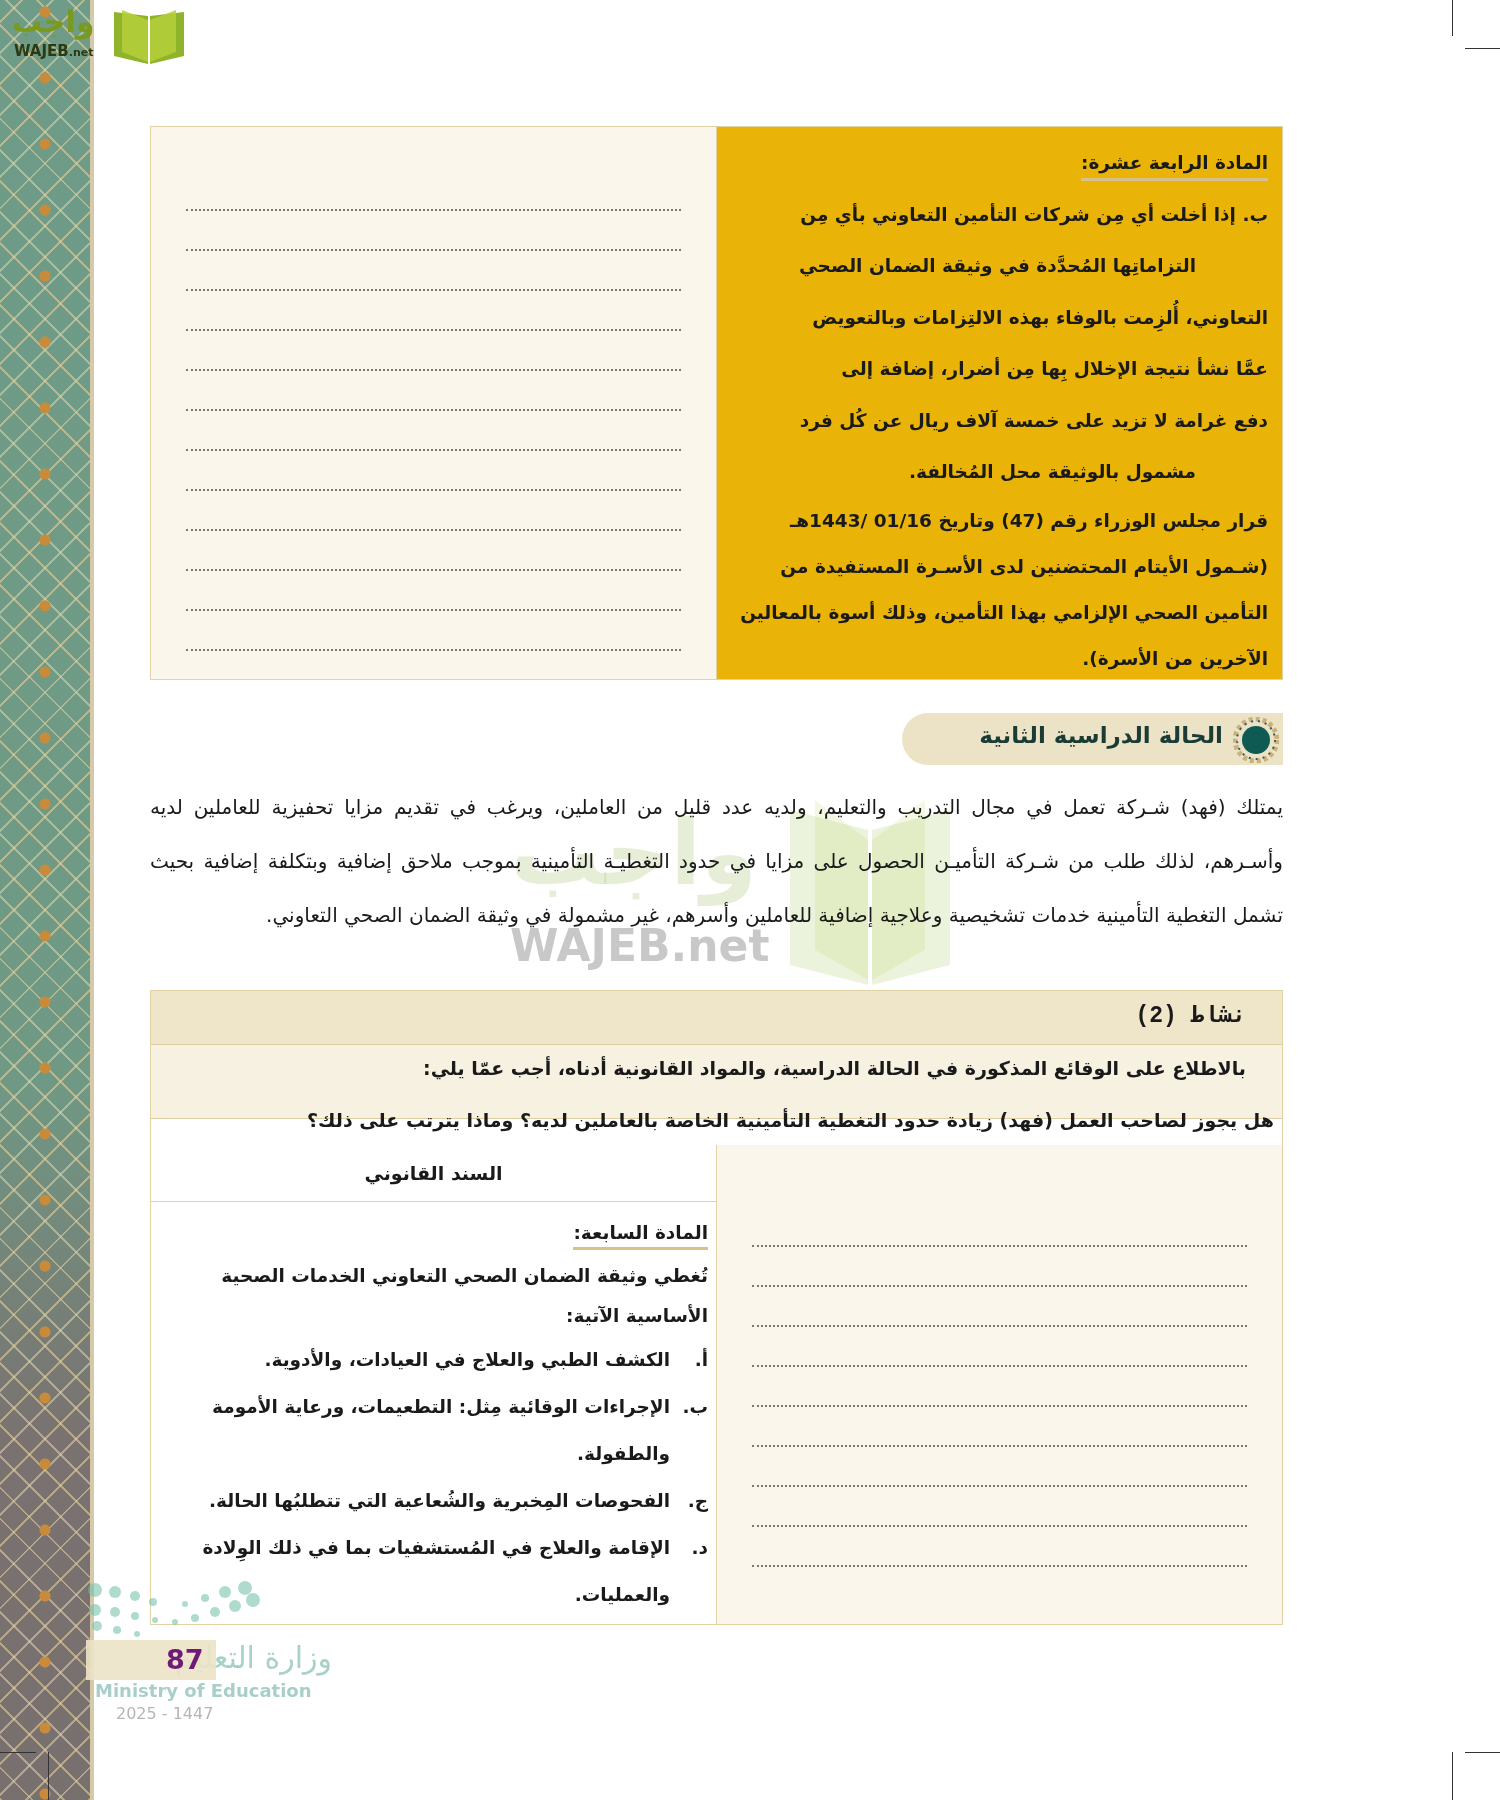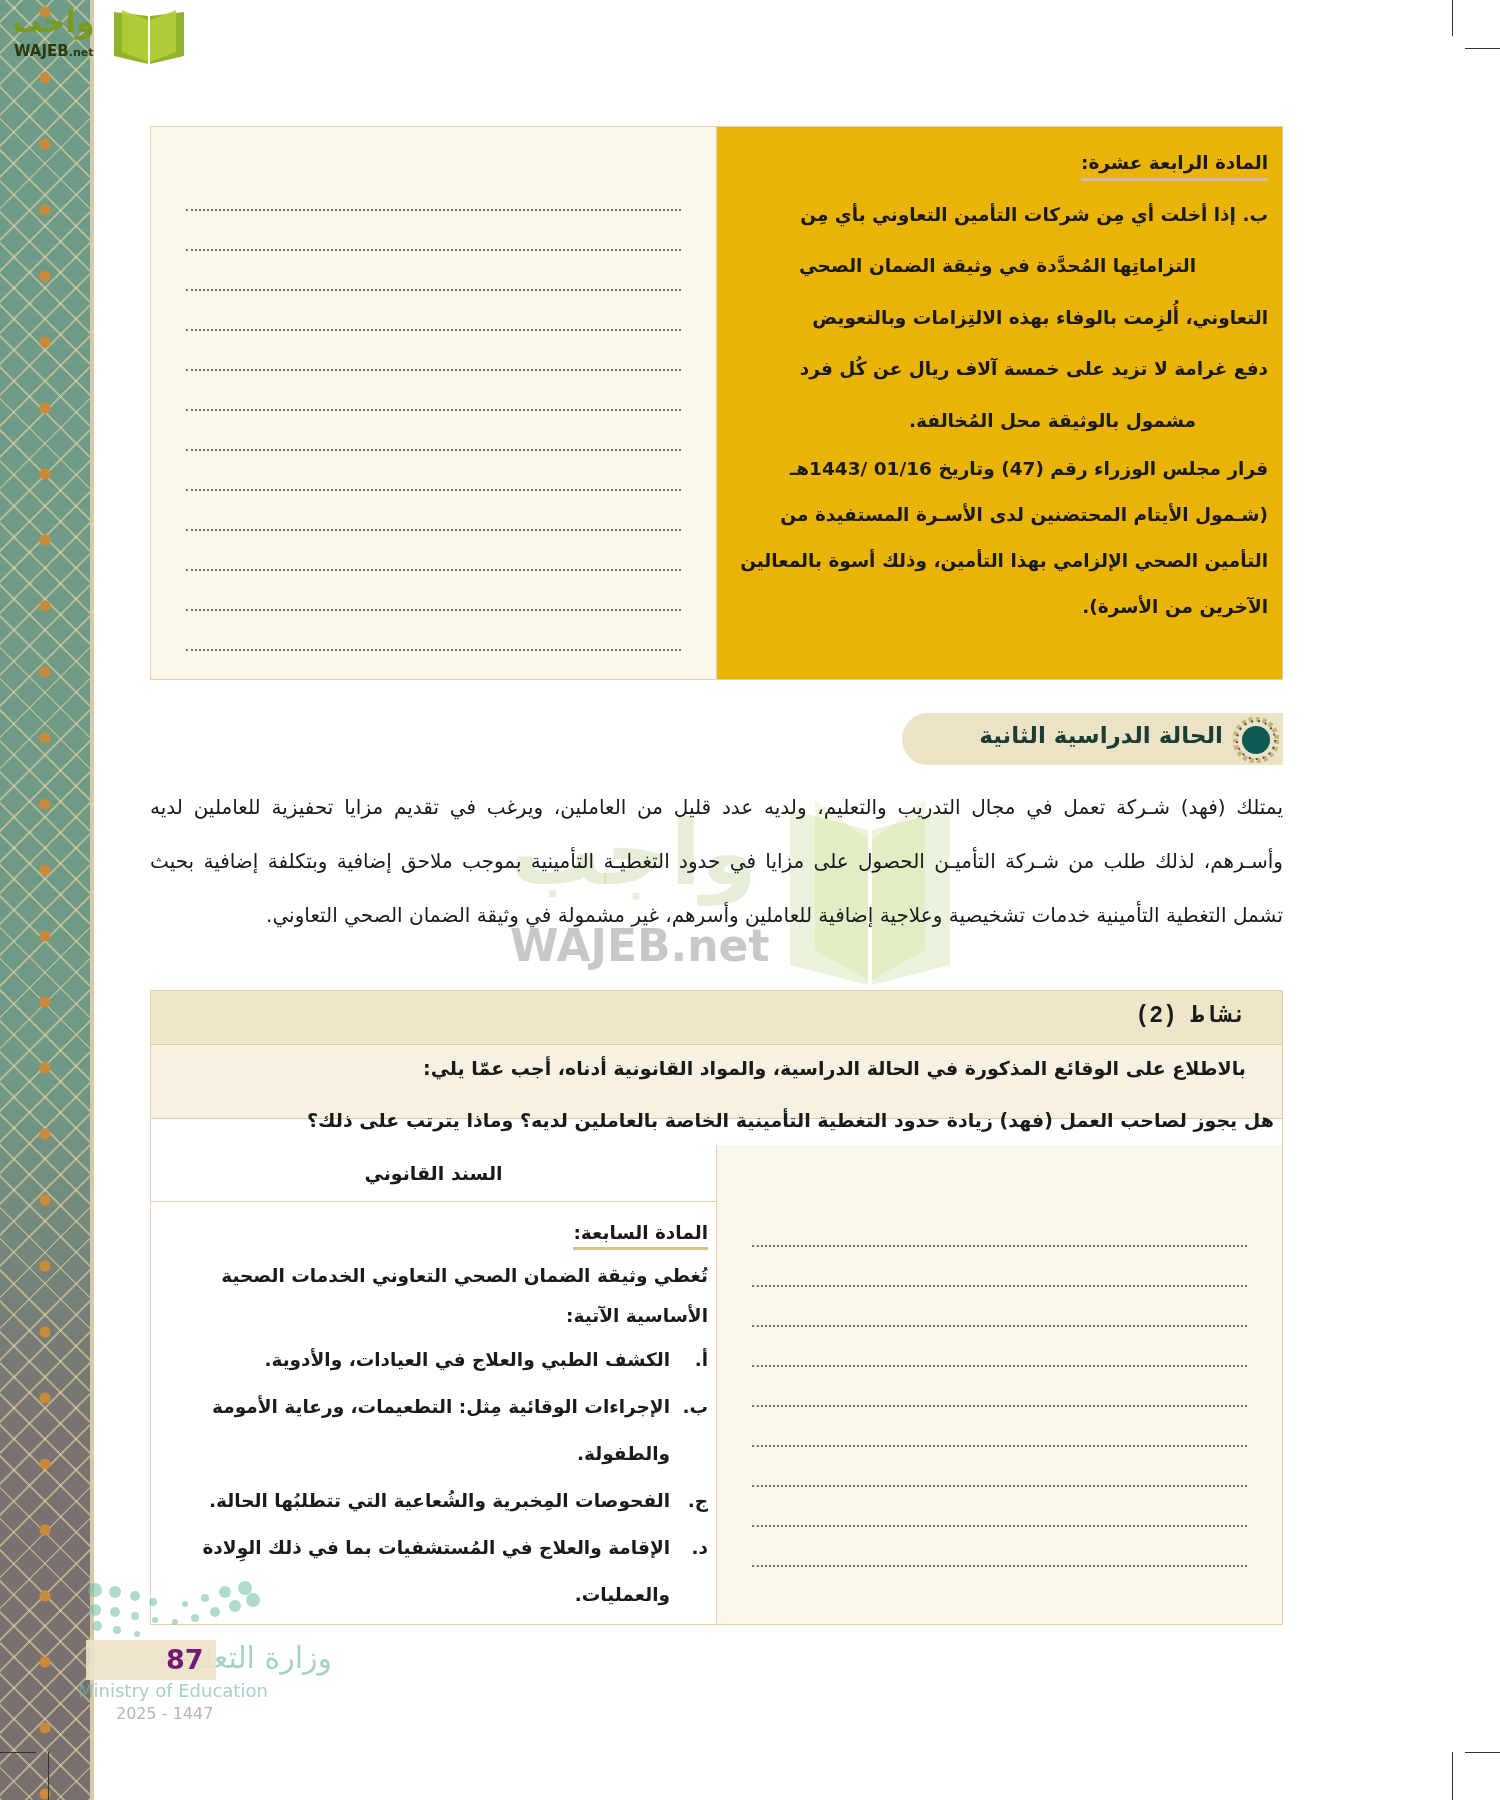--- a/index.html
+++ b/index.html
@@ -42,21 +42,21 @@
   .legal-col { position:absolute; left:0; top:154px; width:565px; height:479px; background:#fff; }
   .legal-head { position:absolute; left:0; top:0; width:100%; height:57px; border-bottom:1.5px solid #e2d3a6; box-sizing:border-box; text-align:center; font-size:19px; font-weight:bold; line-height:56px; }
   .law2 { position:absolute; right:8px; top:64px; width:550px; font-size:18.5px; font-weight:bold; line-height:47px; }
   .law2 .ttl { display:inline-block; border-bottom:3px solid #d8c08a; line-height:28px; }
   .li { display:flex; }
   .li .m { width:38px; flex:none; }
   .moe { position:absolute; left:85px; top:1560px; width:200px; height:170px; }
   .page-num { position:absolute; left:86px; top:1640px; width:130px; height:40px; background:rgba(236,227,199,.9); }
   .page-num span { position:absolute; left:80px; top:4px; font-size:27px; font-weight:bold; color:#701a75; }
   .moe-ar { position:absolute; left:175px; top:1640px; font-size:30px; color:rgba(110,180,165,.6); }
-  .moe-en { position:absolute; left:78px; top:1680px; font-size:18px; color:rgba(120,180,170,.65); }
+  .moe-en { position:absolute; left:95px; top:1680px; font-size:18px; color:rgba(120,180,170,.65);font-weight:bold; }
   .moe-yr { position:absolute; left:88px; top:1704px; font-size:16px; color:rgba(120,120,120,.55);margin-left:28px; }
 </style>
 </head>
 <body>
 
 <div class="strip"></div>
 <div class="strip-edge"></div>
 <div class="guide-v" style="left:1452px;top:0;height:36px"></div>
 <div class="guide-h" style="left:1465px;top:48px;width:35px"></div>
 <div class="guide-v" style="left:1452px;top:1752px;height:48px"></div>
@@ -88,20 +88,21 @@
     <div class="dots" style="top:402px"></div>
     <div class="dots" style="top:442px"></div>
     <div class="dots" style="top:482px"></div>
     <div class="dots" style="top:522px"></div>
   </div>
   <div class="law rtl" style="top:10px">
     <div><span class="ttl">المادة الرابعة عشرة:</span></div>
     <div>ب. إذا أخلت أي مِن شركات التأمين التعاوني بأي مِن</div>
     <div style="padding-right:72px">التزاماتِها المُحدَّدة في وثيقة الضمان الصحي</div>
     <div style="padding-right:0">التعاوني، أُلزِمت بالوفاء بهذه الالتِزامات وبالتعويض</div>
+    <div>عمَّا نشأ نتيجة الإخلال بِها مِن أضرار، إضافة إلى</div>
     <div>دفع غرامة لا تزيد على خمسة آلاف ريال عن كُل فرد</div>
     <div style="padding-right:72px">مشمول بالوثيقة محل المُخالفة.</div>
     <div style="line-height:46px">قرار مجلس الوزراء رقم (47) وتاريخ 01/16 /1443هـ</div>
     <div style="line-height:46px">(شـمول الأيتام المحتضنين لدى الأسـرة المستفيدة من</div>
     <div style="line-height:46px">التأمين الصحي الإلزامي بهذا التأمين، وذلك أسوة بالمعالين</div>
     <div style="line-height:46px">الآخرين من الأسرة).</div>
   </div>
 </div>
 
 <div class="pill">

